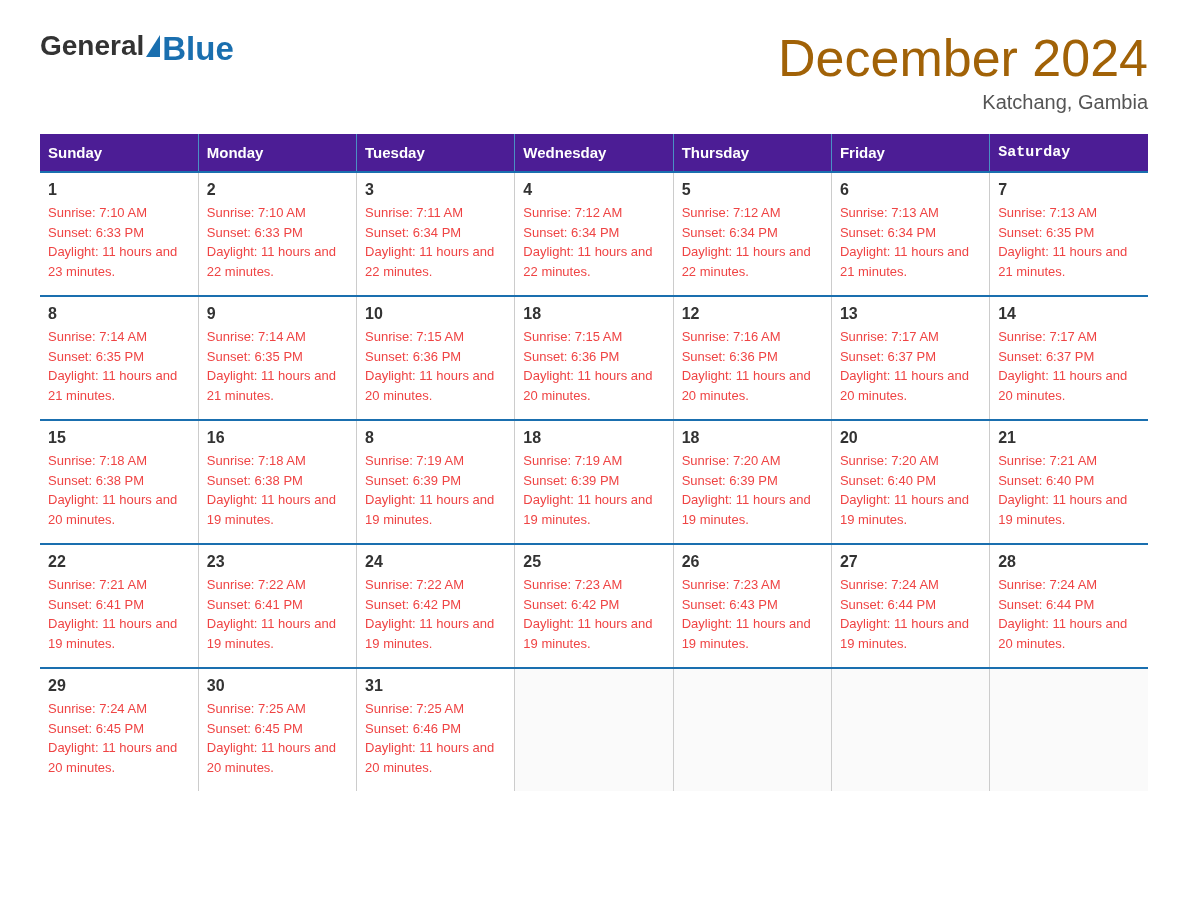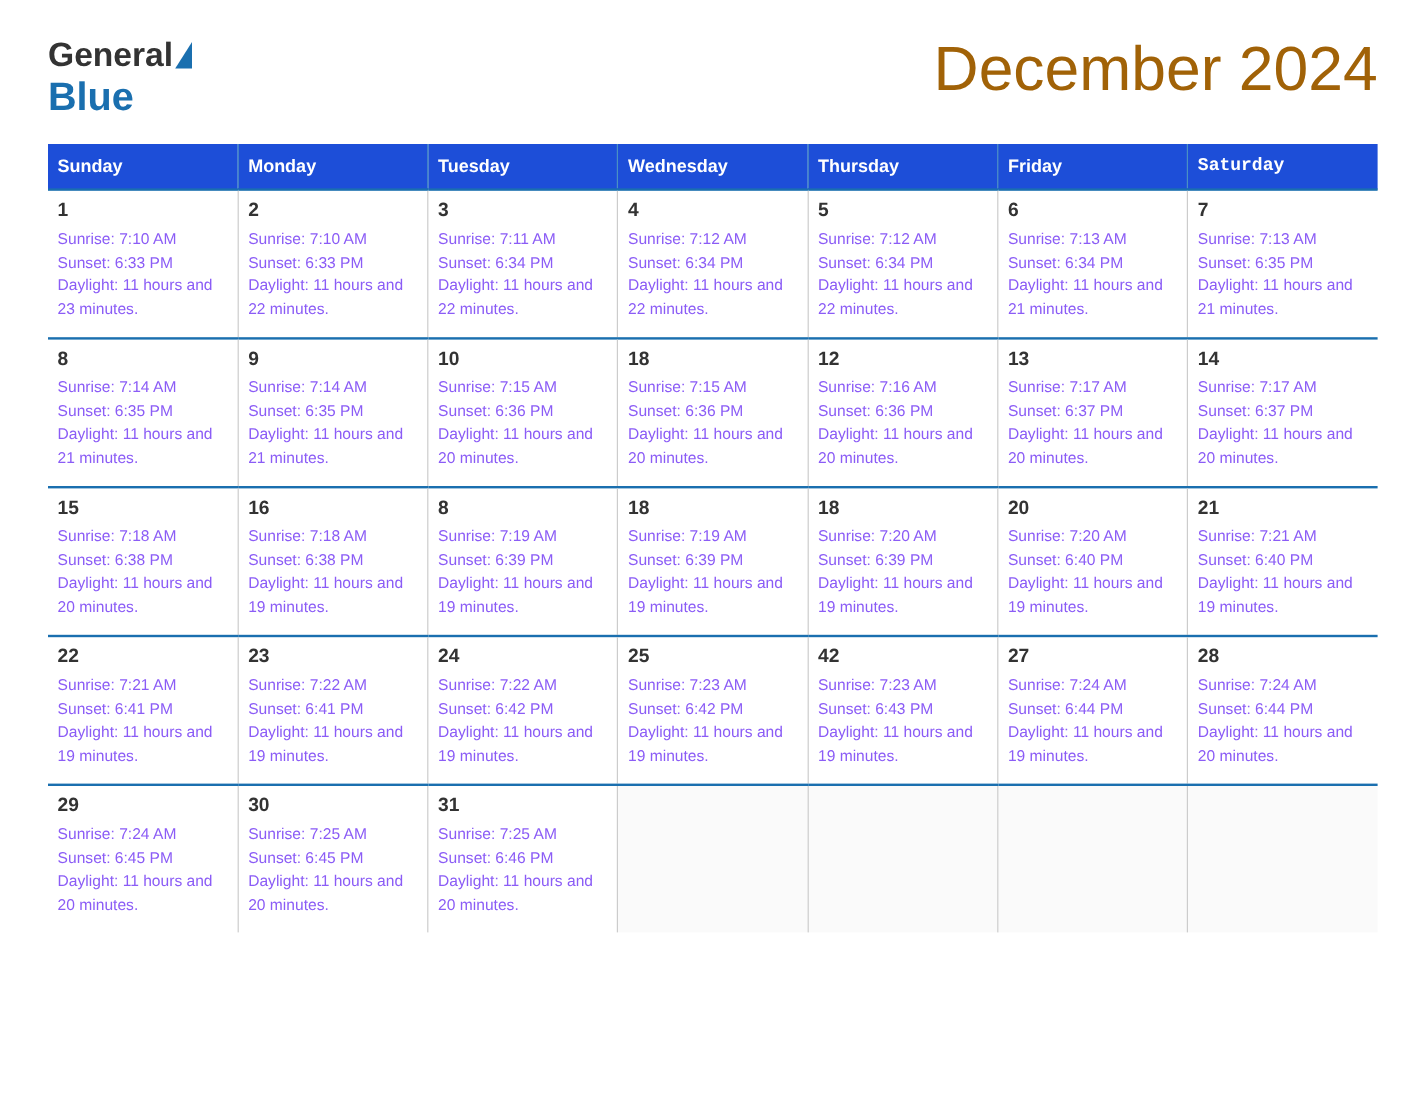--- a/index.html
+++ b/index.html
@@ -11,21 +11,21 @@
       min-height: 918px;
     }
     .header {
       display: flex;
       justify-content: space-between;
       align-items: flex-start;
       margin-bottom: 20px;
     }
     .logo {
       display: flex;
-      flex-direction: column;
+      flex-direction: row;
       align-items: flex-start;
     }
     .logo-text {
       display: flex;
       align-items: center;
       font-size: 28px;
       font-weight: bold;
       color: #333;
     }
     .logo-general { color: #333; }
@@ -55,21 +55,21 @@
     .location {
       font-size: 20px;
       color: #555;
       margin-top: 4px;
     }
     .calendar {
       width: 100%;
       border-collapse: collapse;
     }
     .calendar thead tr th {
-      background: #1d4ed8;
+      background: #4c1d95;
       color: #fff;
       font-size: 15px;
       font-weight: bold;
       padding: 10px 8px;
       text-align: left;
       border-right: 1px solid #4a90c4;
     }
     .calendar thead tr th:last-child {
       border-right: none;
       font-family: Liberation Mono, monospace;
@@ -88,41 +88,42 @@
     }
     .day-number {
       font-size: 16px;
       font-weight: bold;
       margin-bottom: 4px;
       display: block;
     }
     .day-info {
       font-size: 13px;
       line-height: 1.5;
-      color: #8b5cf6;
+      color: #ef4444;
     }
     .empty-cell {
       background: #fafafa;
     }
   </style>
 </head>
 <body>
 
 <div class="header">
   <div class="logo">
     <div class="logo-text">
       <span class="logo-general">General</span>
       <span class="logo-triangle"></span>
     </div>
     <div>
       <span class="logo-blue">Blue</span>
     </div>
   </div>
   <div class="title-block">
     <div class="month-title">December 2024</div>
+    <div class="location">Katchang, Gambia</div>
   </div>
 </div>
 
 <table class="calendar">
   <thead>
     <tr>
     <th>Sunday</th>
         <th>Monday</th>
         <th>Tuesday</th>
         <th>Wednesday</th>
@@ -233,21 +234,21 @@
         </td>
         <td>
           <span class="day-number">24</span>
           <div class="day-info">Sunrise: 7:22 AM<br>Sunset: 6:42 PM<br>Daylight: 11 hours and 19 minutes.</div>
         </td>
         <td>
           <span class="day-number">25</span>
           <div class="day-info">Sunrise: 7:23 AM<br>Sunset: 6:42 PM<br>Daylight: 11 hours and 19 minutes.</div>
         </td>
         <td>
-          <span class="day-number">42</span>
+          <span class="day-number">26</span>
           <div class="day-info">Sunrise: 7:23 AM<br>Sunset: 6:43 PM<br>Daylight: 11 hours and 19 minutes.</div>
         </td>
         <td>
           <span class="day-number">27</span>
           <div class="day-info">Sunrise: 7:24 AM<br>Sunset: 6:44 PM<br>Daylight: 11 hours and 19 minutes.</div>
         </td>
         <td>
           <span class="day-number">28</span>
           <div class="day-info">Sunrise: 7:24 AM<br>Sunset: 6:44 PM<br>Daylight: 11 hours and 20 minutes.</div>
         </td>

